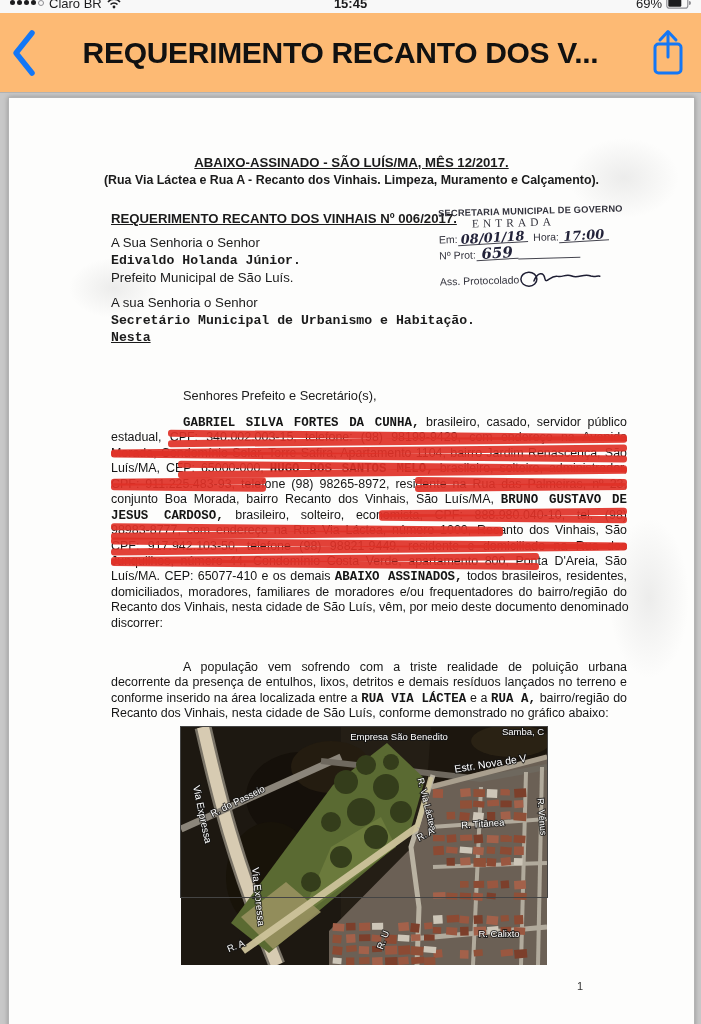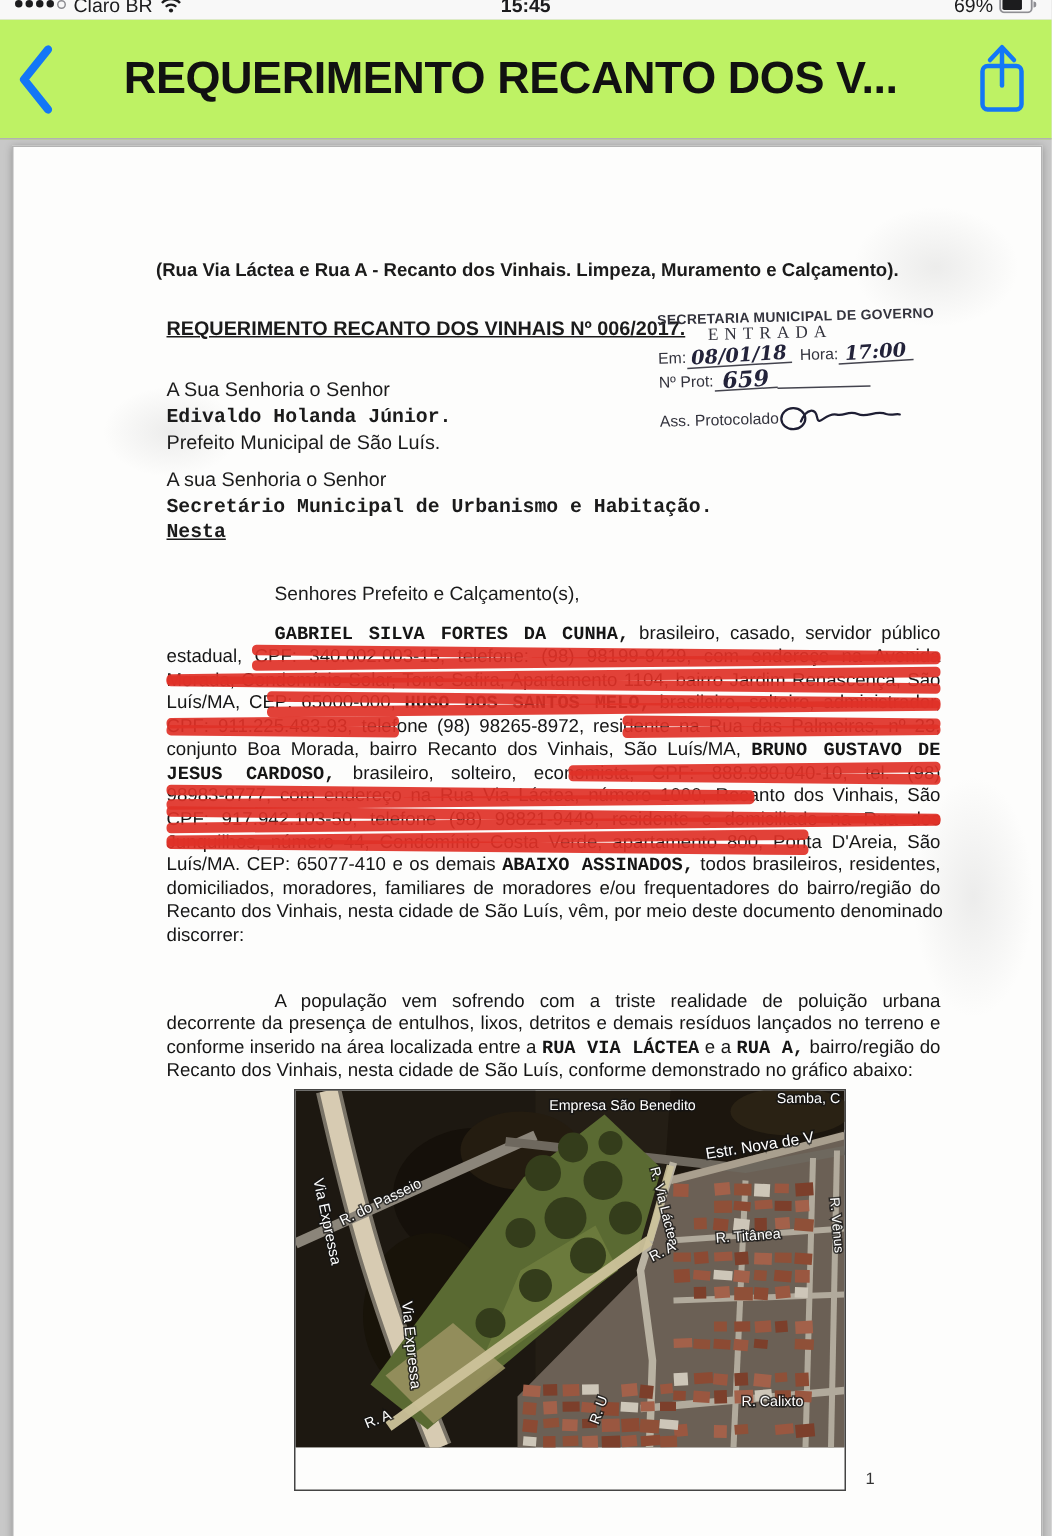--- a/index.html
+++ b/index.html
@@ -10,21 +10,21 @@
   .statusbar{position:absolute;left:0;top:0;width:701px;height:13px;background:#f8f8f8;overflow:hidden;z-index:30;}
   .statusbar .inner{position:absolute;left:0;top:-7px;width:100%;height:20px;display:flex;align-items:center;
         font-size:13px;color:#1c1c1e;padding:0 10px;box-sizing:border-box;}
   .sig-dots{display:inline-flex;gap:2px;margin-right:5px;}
   .sig-dots i{width:5px;height:5px;border-radius:50%;background:#1c1c1e;display:block;}
   .sig-dots i.off{background:transparent;border:1px solid #8e8e93;width:4px;height:4px;}
   .st-center{position:absolute;left:0;right:0;text-align:center;font-weight:600;}
   .st-right{margin-left:auto;display:flex;align-items:center;gap:4px;}
 
   
-  .navbar{position:absolute;left:0;top:13px;width:701px;height:79px;background:#bef264;
+  .navbar{position:absolute;left:0;top:13px;width:701px;height:79px;background:#fdba74;
           border-bottom:1px solid #b2b2b2;display:flex;align-items:center;z-index:20;}
   .back-btn{width:46px;height:70px;display:flex;align-items:center;justify-content:center;cursor:pointer;}
   .nav-title{flex:1;text-align:center;font-size:30px;font-weight:700;color:#111;letter-spacing:-.3px;
              white-space:nowrap;overflow:hidden;}
   .share-btn{width:66px;height:70px;display:flex;align-items:center;justify-content:center;cursor:pointer;}
 
   
   .doc-viewport{position:absolute;left:0;top:93px;width:701px;height:931px;background:#c8c8c8;overflow:hidden;}
   .page{position:absolute;left:8px;top:4px;width:685px;height:960px;background:#fdfdfc;
         border:1px solid #b3b3b3;box-shadow:0 0 5px rgba(0,0,0,.25);}
@@ -39,34 +39,34 @@
   
   .stamp{position:absolute;left:430px;top:108px;width:190px;transform:rotate(-1.5deg);color:#33333d;}
   .stamp-org{font-size:9.3px;font-weight:700;letter-spacing:.2px;white-space:nowrap;}
   .stamp-entrada{font-family:"Liberation Serif",serif;font-size:11.5px;letter-spacing:4px;text-align:center;width:150px;}
   .stamp-row{font-size:10.5px;margin-top:3px;white-space:nowrap;display:flex;align-items:flex-end;}
   .hand{font-family:"DejaVu Serif",serif;font-style:italic;font-weight:600;font-size:13px;color:#23233a;
         display:inline-block;transform:rotate(-2deg);}
   .hval{border-bottom:1px solid #44444e;padding:0 3px;min-width:44px;text-align:center;line-height:11px;}
   .prot-hand{font-size:15px;}
 
-  .addr{position:absolute;left:102px;font-size:13.2px;line-height:17.5px;margin-top:17px;}
+  .addr{position:absolute;left:102px;font-size:13.2px;line-height:17.5px;}
   .b{font-weight:700;font-family:Liberation Mono, monospace;}
   .u{text-decoration:underline;}
   .salutation{position:absolute;left:174px;top:290px;font-size:12.8px;}
 
   
   .par{position:absolute;left:102px;width:516px;font-size:12.45px;color:#151515;}
   .bline{position:relative;height:15.45px;line-height:15.45px;text-align:justify;text-align-last:justify;
          white-space:nowrap;overflow:visible;}
   .bline.last{text-align-last:left;}
   .redbar{position:absolute;height:6.5px;background:#e03127;border-radius:3px;opacity:.92;pointer-events:none;}
 
   
-  .map-wrap{position:absolute;left:188px;top:629px;width:366px;height:266px;outline:1px solid #444;}
+  .map-wrap{position:absolute;left:172px;top:629px;width:366px;height:170px;outline:1px solid #444;}
   .map-wrap svg{display:block;}
   .maplabel{font-family:"Liberation Sans",sans-serif;fill:#ffffff;paint-order:stroke;
             stroke:rgba(20,20,20,.75);stroke-width:2px;font-weight:400;}
 
   .page-number{position:absolute;left:568px;top:882px;font-size:11px;color:#333;}
 </style>
 </head>
 <body>
 
 <div class="statusbar">
@@ -111,20 +111,21 @@
     </svg>
   </div>
 </div>
 
 <div class="doc-viewport">
   <div class="page doc-text">
     <div class="blot" style="left:60px;top:160px;width:90px;height:60px;"></div>
     <div class="blot" style="left:560px;top:40px;width:110px;height:80px;"></div>
     <div class="blot" style="left:600px;top:420px;width:80px;height:160px;"></div>
 
+    <div class="hdr-title">ABAIXO-ASSINADO - SÃO LUÍS/MA, MÊS 12/2017.</div>
     <div class="hdr-sub">(Rua Via Láctea e Rua A - Recanto dos Vinhais. Limpeza, Muramento e Calçamento).</div>
 
     <div class="req-heading">REQUERIMENTO RECANTO DOS VINHAIS Nº 006/2017.</div>
 
     <div class="stamp">
       <div class="stamp-org">SECRETARIA MUNICIPAL DE GOVERNO</div>
       <div class="stamp-entrada">ENTRADA</div>
       <div class="stamp-row">
         <span>Em:</span>
         <span class="hand hval">08/01/18</span>
@@ -149,21 +150,21 @@
       <div>A Sua Senhoria o Senhor</div>
       <div class="b">Edivaldo Holanda Júnior.</div>
       <div>Prefeito Municipal de São Luís.</div>
     </div>
     <div class="addr" style="top:196px;">
       <div>A sua Senhoria o Senhor</div>
       <div class="b">Secretário Municipal de Urbanismo e Habitação.</div>
       <div class="b u">Nesta</div>
     </div>
 
-    <div class="salutation">Senhores Prefeito e Calçamento(s),</div>
+    <div class="salutation">Senhores Prefeito e Secretário(s),</div>
 
     <div class="par" id="par1" style="top:317px;">
         <div class="bline" style="text-indent: 72px;"><span class="b">GABRIEL SILVA FORTES DA CUNHA,</span><span> brasileiro, casado, servidor público</span></div>
         <div class="bline"><span>estadual, </span><span>CPF: 340.002.003-15, telefone: (98) 98199-9429, com endereço na Avenida</span><div class="redbar" style="left: 11%; width: 89%; top: 1.5px; transform: rotate(0.55deg);"></div><div class="redbar" style="left: 11%; width: 89%; top: 7.5px; transform: rotate(-0.55deg);"></div></div>
         <div class="bline"><span>Morada, Condomínio Solar, Torre Safira, Apartamento 1104, bairro Jardim Renascença, São</span><div class="redbar" style="left: 0%; width: 100%; top: 1.5px; transform: rotate(-0.55deg);"></div><div class="redbar" style="left: 0%; width: 100%; top: 7.5px; transform: rotate(0.55deg);"></div></div>
         <div class="bline"><span>Luís/MA, CEP: 65000-000, </span><span class="b">HUGO DOS SANTOS MELO,</span><span> brasileiro, solteiro, administrador,</span><div class="redbar" style="left: 13%; width: 87%; top: 1.5px; transform: rotate(0.55deg);"></div><div class="redbar" style="left: 13%; width: 87%; top: 7.5px; transform: rotate(-0.55deg);"></div></div>
         <div class="bline"><span>CPF: 911.225.483-93, telefone (98) 98265-8972, residente na Rua das Palmeiras, nº 23,</span><div class="redbar" style="left: 0%; width: 30%; top: 1.5px; transform: rotate(-0.55deg);"></div><div class="redbar" style="left: 0%; width: 30%; top: 7.5px; transform: rotate(0.55deg);"></div><div class="redbar" style="left: 59%; width: 41%; top: 1.5px; transform: rotate(0.55deg);"></div><div class="redbar" style="left: 59%; width: 41%; top: 7.5px; transform: rotate(-0.55deg);"></div></div>
         <div class="bline"><span>conjunto Boa Morada, bairro Recanto dos Vinhais, São Luís/MA, </span><span class="b">BRUNO GUSTAVO DE</span></div>
         <div class="bline"><span class="b">JESUS CARDOSO,</span><span> brasileiro, solteiro, economista, </span><span>CPF: 888.980.040-10, tel. (98)</span><div class="redbar" style="left: 52%; width: 48%; top: 1.5px; transform: rotate(-0.55deg);"></div><div class="redbar" style="left: 52%; width: 48%; top: 7.5px; transform: rotate(0.55deg);"></div></div>
         <div class="bline"><span>98983-8777, com endereço na Rua Via Láctea, número 1000, Recanto dos Vinhais, São</span><div class="redbar" style="left: 0%; width: 76%; top: 1.5px; transform: rotate(0.55deg);"></div><div class="redbar" style="left: 0%; width: 76%; top: 7.5px; transform: rotate(-0.55deg);"></div></div>

